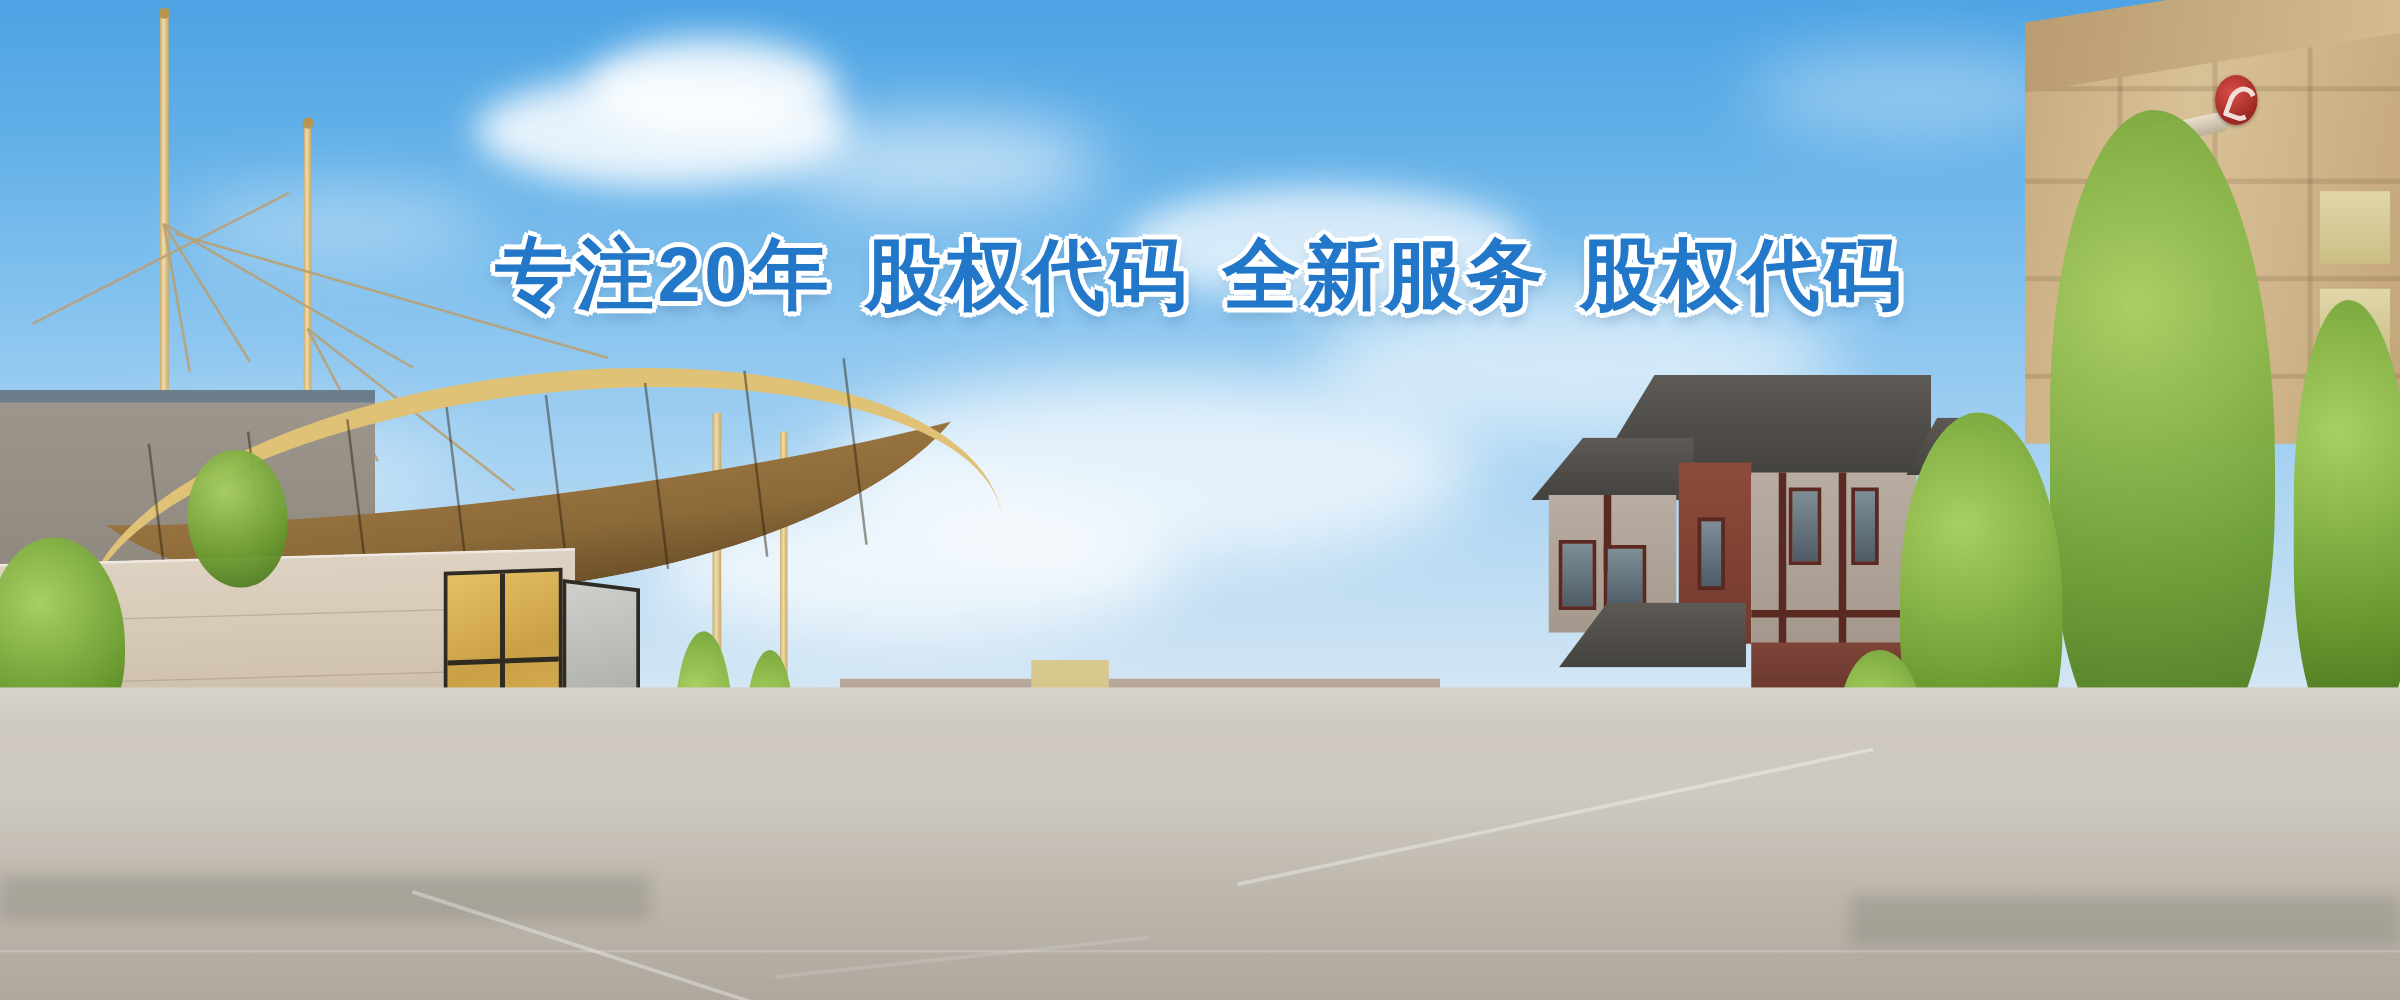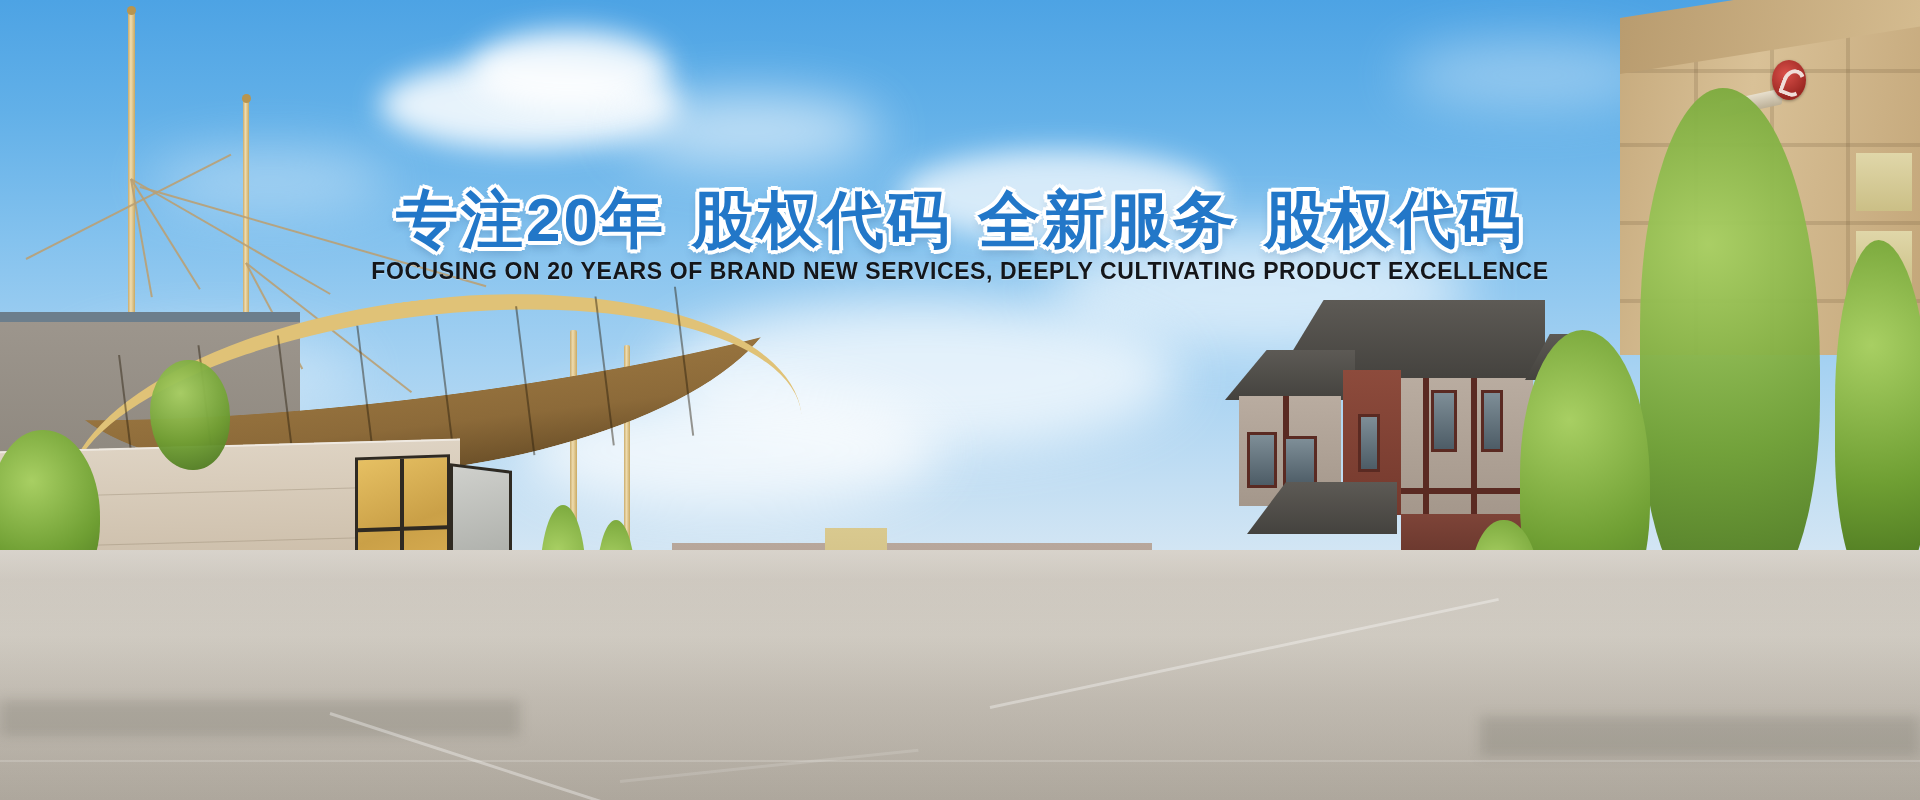--- a/index.html
+++ b/index.html
@@ -476,15 +476,14 @@
   <div class="pave-shadow" style="left:0px;top:700px;width:520px;height:36px;"></div>
   <div class="pave-shadow" style="left:1480px;top:716px;width:440px;height:40px;"></div>
   <div class="pave-line" style="left:330px;top:712px;width:430px;transform:rotate(18deg);"></div>
   <div class="pave-line" style="left:990px;top:706px;width:520px;transform:rotate(-12deg);"></div>
   <div class="pave-line" style="left:0px;top:760px;width:1920px;height:2px;opacity:.5;"></div>
   <div class="pave-line" style="left:620px;top:780px;width:300px;transform:rotate(-6deg);opacity:.4;"></div>
 
   <div class="headline">
     <span>专注20年</span><span class="gap"></span><span>股权代码</span><span class="gap"></span><span>全新服务</span><span class="gap"></span><span>股权代码</span>
   </div>
-  <div class="subhead">FOCUSING ON 20 YEARS OF BRAND NEW SERVICES, DEEPLY CULTIVATING PRODUCT EXCELLENCE</div>
 
 </div>
 
 </body></html>

